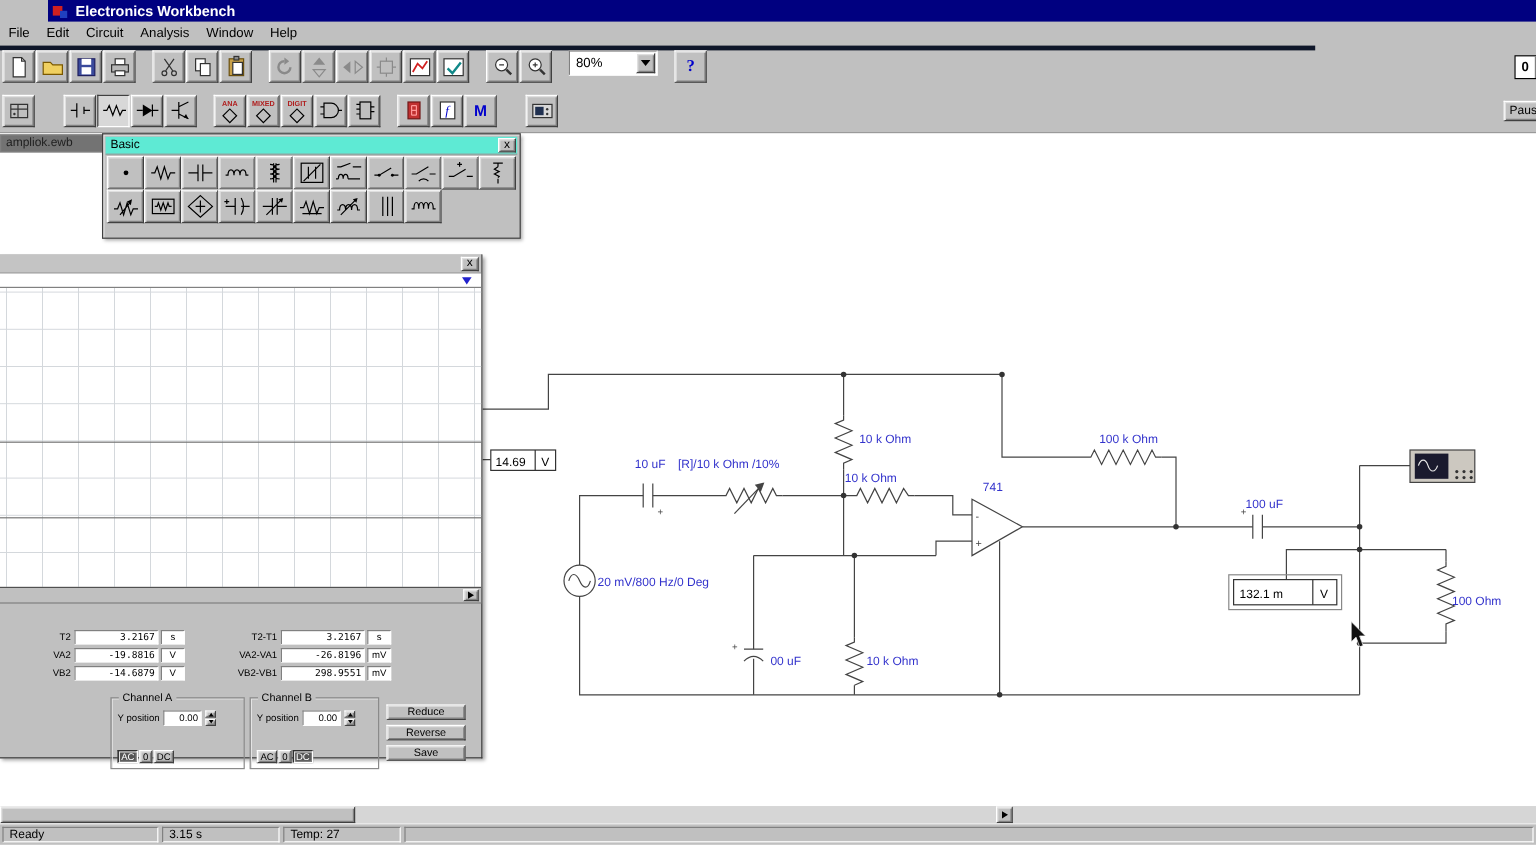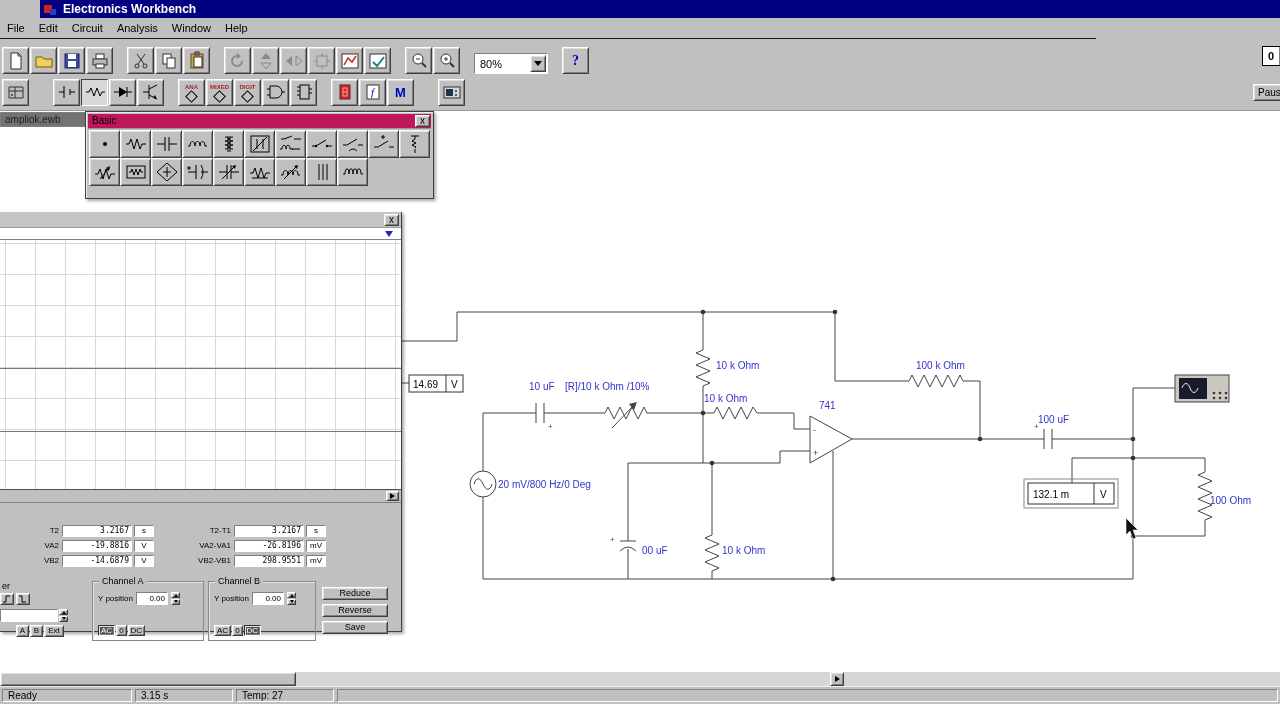--- a/index.html
+++ b/index.html
@@ -14,22 +14,22 @@
 
   #titlebar { position:absolute; left:0; top:0; width:1280px; height:18px; background:#000080;
               color:#fff; font-size:12px; font-weight:bold; display:flex; align-items:center; padding-left:4px;margin-left:40px; }
   .appicon { width:13px; height:13px; position:relative; margin-right:6px; }
   .appicon .sq1 { position:absolute; left:0; top:2px; width:8px; height:8px; background:#d02020; }
   .appicon .sq2 { position:absolute; left:6px; top:6px; width:6px; height:6px; background:#2040c0; }
 
   #menubar { position:absolute; left:0; top:18px; width:1280px; height:20px; display:flex; align-items:center; font-size:11px; }
   .menuitem { padding:2px 7px; }
 
-  #toolbar1 { position:absolute; left:0; top:38px; width:1096px; height:36px; border-top:1px solid #0f172a;
-              display:flex; align-items:flex-end; padding-left:2px; gap:1px; }
+  #toolbar1 { position:absolute; left:0; top:38px; width:1096px; height:36px; border-top:4px solid #0f172a;
+              display:flex; align-items:flex-start; padding-left:2px; gap:1px; }
   #toolbar2 { position:absolute; left:0; top:74px; width:1280px; height:36px;
               display:flex; align-items:center; padding-left:2px; gap:1px; }
   .tbtn { width:27px; height:27px; display:flex; align-items:center; justify-content:center; flex:none; }
   .gap { width:12px; flex:none; } .gap2 { width:22px; flex:none; }
   .zoomsel { width:74px; height:21px; position:relative; display:flex; align-items:center;
              padding-left:5px; font-size:11px; flex:none; }
   .zoomsel .za { position:absolute; right:1px; top:1px; width:16px; height:17px; display:flex; align-items:center; justify-content:center; }
   .tri-d { width:0; height:0; border:4px solid transparent; border-top:5px solid #000; margin-top:4px; }
   .helpq { color:#0000cc; font-weight:bold; font-size:14px; font-family:"Liberation Serif",serif; }
   .dlbl { font-size:6px; line-height:7px; color:#b02020; font-weight:bold; }
@@ -44,21 +44,21 @@
               display:flex; align-items:center; padding-left:4px; z-index:3; }
 
   #canvas { position:absolute; left:0; top:110px; width:1280px; height:562px; background:#fff;
             border-top:1px solid #9a9a9a; z-index:1; }
 
   #doctitle { position:absolute; left:0; top:112px; width:86px; height:15px; background:#737373;
               border:1px solid #808080; font-size:10px; line-height:13px; padding-left:4px; color:#202020; z-index:4; }
 
   #basic { position:absolute; left:85px; top:111px; width:349px; height:88px; background:#c0c0c0;
            border:1px solid #404040; box-shadow: inset 1px 1px 0 #ececec, 2px 2px 3px rgba(0,0,0,.35); z-index:6; }
-  .btitle { height:15px; margin:2px 2px 1px 2px; background:#be185d; border-bottom:1px solid #9a9a9a;
+  .btitle { height:15px; margin:2px 2px 1px 2px; background:#5eead4; border-bottom:1px solid #9a9a9a;
             font-size:10px; line-height:14px; padding-left:4px; position:relative; }
   .xbtn { position:absolute; right:1px; top:1px; width:15px; height:12px; font-size:10px; line-height:10px;
           text-align:center; display:flex; align-items:center; justify-content:center; }
   .brow { display:flex; padding-left:3px; }
   .bbtn { width:31px; height:28px; display:flex; align-items:center; justify-content:center; flex:none; }
 
   #scope { position:absolute; left:0; top:212px; width:402px; height:420px; background:#c0c0c0;
            border-right:1px solid #404040; border-bottom:1px solid #404040; box-shadow:2px 2px 3px rgba(0,0,0,.35); z-index:5; }
   .stitle { height:16px; background:#c4c4c4; border-bottom:1px solid #9a9a9a; position:relative; }
   .stitle .xbtn { right:2px; top:2px; }
@@ -597,45 +597,20 @@
           <span class="rounit sunk">mV</span>
         </div>
       <div class="rorow">
           <span class="rolab2">VB2-VB1</span>
           <span class="roval sunk">298.9551</span>
           <span class="rounit sunk">mV</span>
         </div>
     </div>
   </div>
   <div class="sctrls">
-    <div class="trig">
-      <span class="tfrag">er</span>
-      <span class="tedge r3d" style="left:0">
-          <svg width="10" height="10">
-            <path d="M1,8 h3 v-6 h4" fill="none" stroke="#000"></path>
-          </svg>
-        </span>
-      <span class="tedge r3d" style="left:16px">
-          <svg width="10" height="10">
-            <path d="M1,2 h3 v6 h4" fill="none" stroke="#000"></path>
-          </svg>
-        </span>
-      <span class="tfield sunk"></span>
-      <span class="tspin spinner">
-        <span class="spinbtn r3d">
-            <span class="tri-u6"></span>
-          </span>
-        <span class="spinbtn r3d">
-            <span class="tri-d6"></span>
-          </span>
-      </span>
-      <span class="tabbtn r3d" style="left:16px;width:13px">A</span>
-      <span class="tabbtn r3d" style="left:30px;width:13px">B</span>
-      <span class="tabbtn r3d" style="left:44px;width:20px">Ext</span>
-    </div>
 
     <div class="grpbox" style="left:92px;top:4px;width:112px;height:60px">
       <span class="legend">Channel A</span>
       <div class="yrow">
         <span>Y position</span>
         <span class="yfield sunk">0.00</span>
         <span class="spinner">
           <span class="spinbtn r3d">
               <span class="tri-u6"></span>
             </span>

